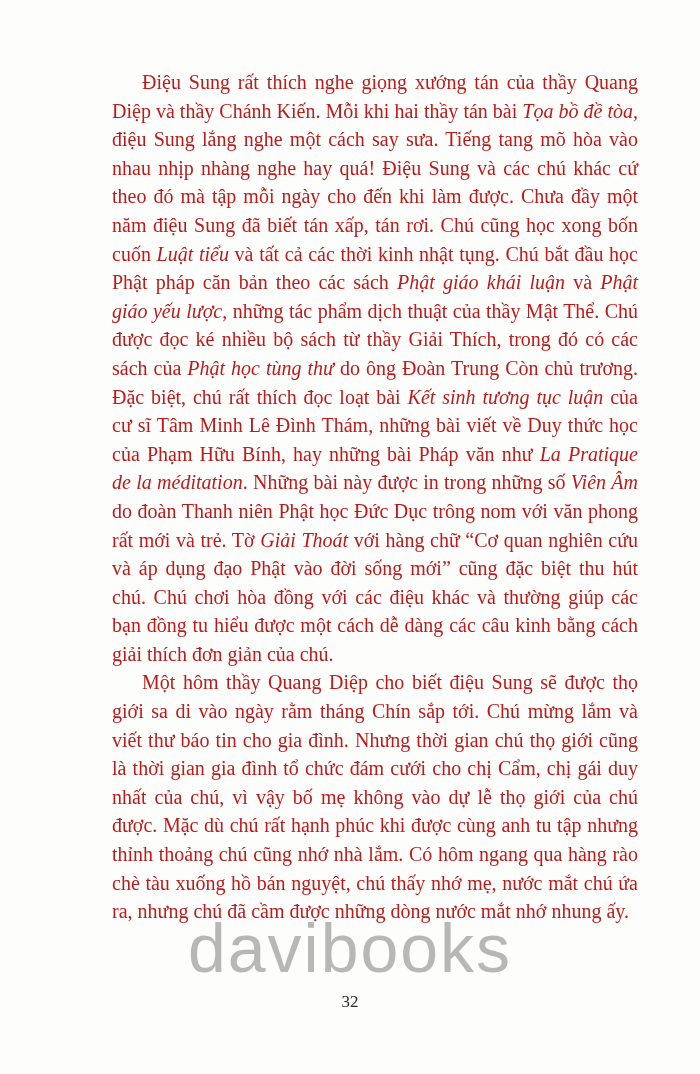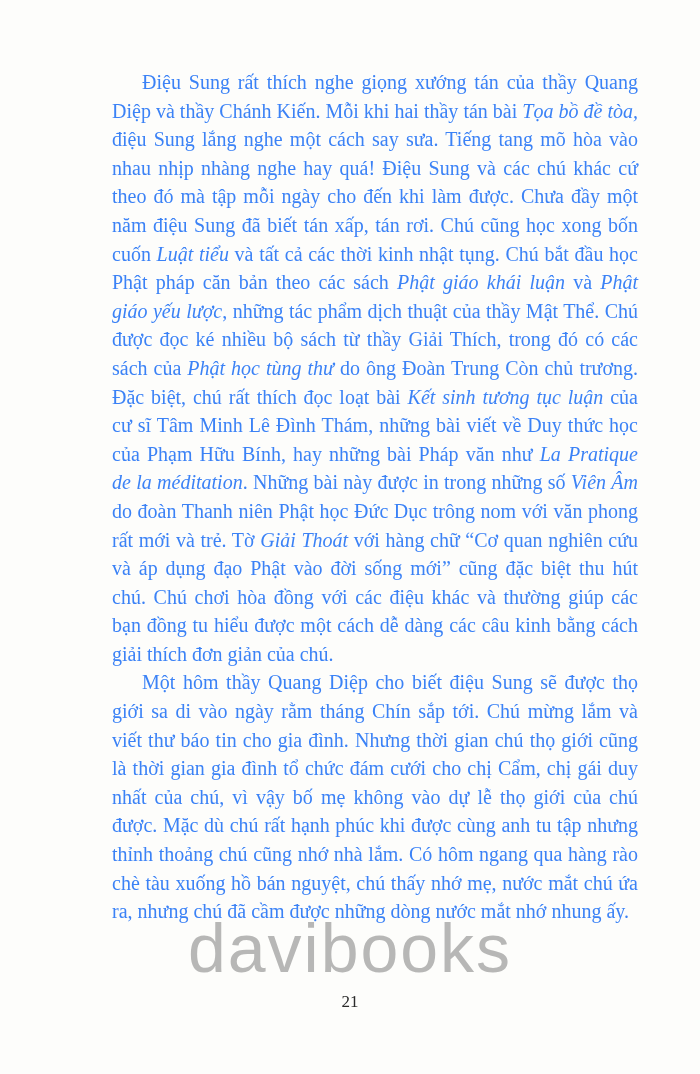--- a/index.html
+++ b/index.html
@@ -17,21 +17,21 @@
   .page {
     position: absolute;
     inset: 0;
     background: #fdfdfb;
   }
   .text-block {
     position: absolute;
     left: 112px;
     top: 68px;
     width: 526px;
-    color: #3b82f6;
+    color: #b91c1c;
     font-size: 20px;
     line-height: 28.6px;
     text-align: justify;
   }
   .text-block p {
     margin: 0;
     text-indent: 30px;
   }
   .text-block i {
     font-style: italic;
@@ -85,19 +85,19 @@
 <body>
 
 <div class="page">
 
   <div class="text-block" id="paragraphs-container">
       <p><span>Điệu Sung rất thích nghe giọng xướng tán của thầy Quang Diệp và thầy Chánh Kiến. Mỗi khi hai thầy tán bài </span><i>Tọa bồ đề tòa,</i><span> điệu Sung lắng nghe một cách say sưa. Tiếng tang mõ hòa vào nhau nhịp nhàng nghe hay quá! Điệu Sung và các chú khác cứ theo đó mà tập mỗi ngày cho đến khi làm được. Chưa đầy một năm điệu Sung đã biết tán xấp, tán rơi. Chú cũng học xong bốn cuốn </span><i>Luật tiểu</i><span> và tất cả các thời kinh nhật tụng. Chú bắt đầu học Phật pháp căn bản theo các sách </span><i>Phật giáo khái luận</i><span> và </span><i>Phật giáo yếu lược</i><span>, những tác phẩm dịch thuật của thầy Mật Thể. Chú được đọc ké nhiều bộ sách từ thầy Giải Thích, trong đó có các sách của </span><i>Phật học tùng thư</i><span> do ông Đoàn Trung Còn chủ trương. Đặc biệt, chú rất thích đọc loạt bài </span><i>Kết sinh tương tục luận</i><span> của cư sĩ Tâm Minh Lê Đình Thám, những bài viết về Duy thức học của Phạm Hữu Bính, hay những bài Pháp văn như </span><i>La Pratique de la méditation</i><span>. Những bài này được in trong những số </span><i>Viên Âm</i><span> do đoàn Thanh niên Phật học Đức Dục trông nom với văn phong rất mới và trẻ. Tờ </span><i>Giải Thoát</i><span> với hàng chữ “Cơ quan nghiên cứu và áp dụng đạo Phật vào đời sống mới” cũng đặc biệt thu hút chú. Chú chơi hòa đồng với các điệu khác và thường giúp các bạn đồng tu hiểu được một cách dễ dàng các câu kinh bằng cách giải thích đơn giản của chú.</span></p>
       <p><span>Một hôm thầy Quang Diệp cho biết điệu Sung sẽ được thọ giới sa di vào ngày rằm tháng Chín sắp tới. Chú mừng lắm và viết thư báo tin cho gia đình. Nhưng thời gian chú thọ giới cũng là thời gian gia đình tổ chức đám cưới cho chị Cẩm, chị gái duy nhất của chú, vì vậy bố mẹ không vào dự lễ thọ giới của chú được. Mặc dù chú rất hạnh phúc khi được cùng anh tu tập nhưng thỉnh thoảng chú cũng nhớ nhà lắm. Có hôm ngang qua hàng rào chè tàu xuống hồ bán nguyệt, chú thấy nhớ mẹ, nước mắt chú ứa ra, nhưng chú đã cầm được những dòng nước mắt nhớ nhung ấy.</span></p>
     </div>
 
   <div class="footer-area">
-    <div class="page-number">21</div>
+    <div class="page-number">32</div>
     <div class="watermark">
       <div class="wm-brand">davibooks</div>
     </div>
   </div>
 
 </div>
 
 </body></html>

